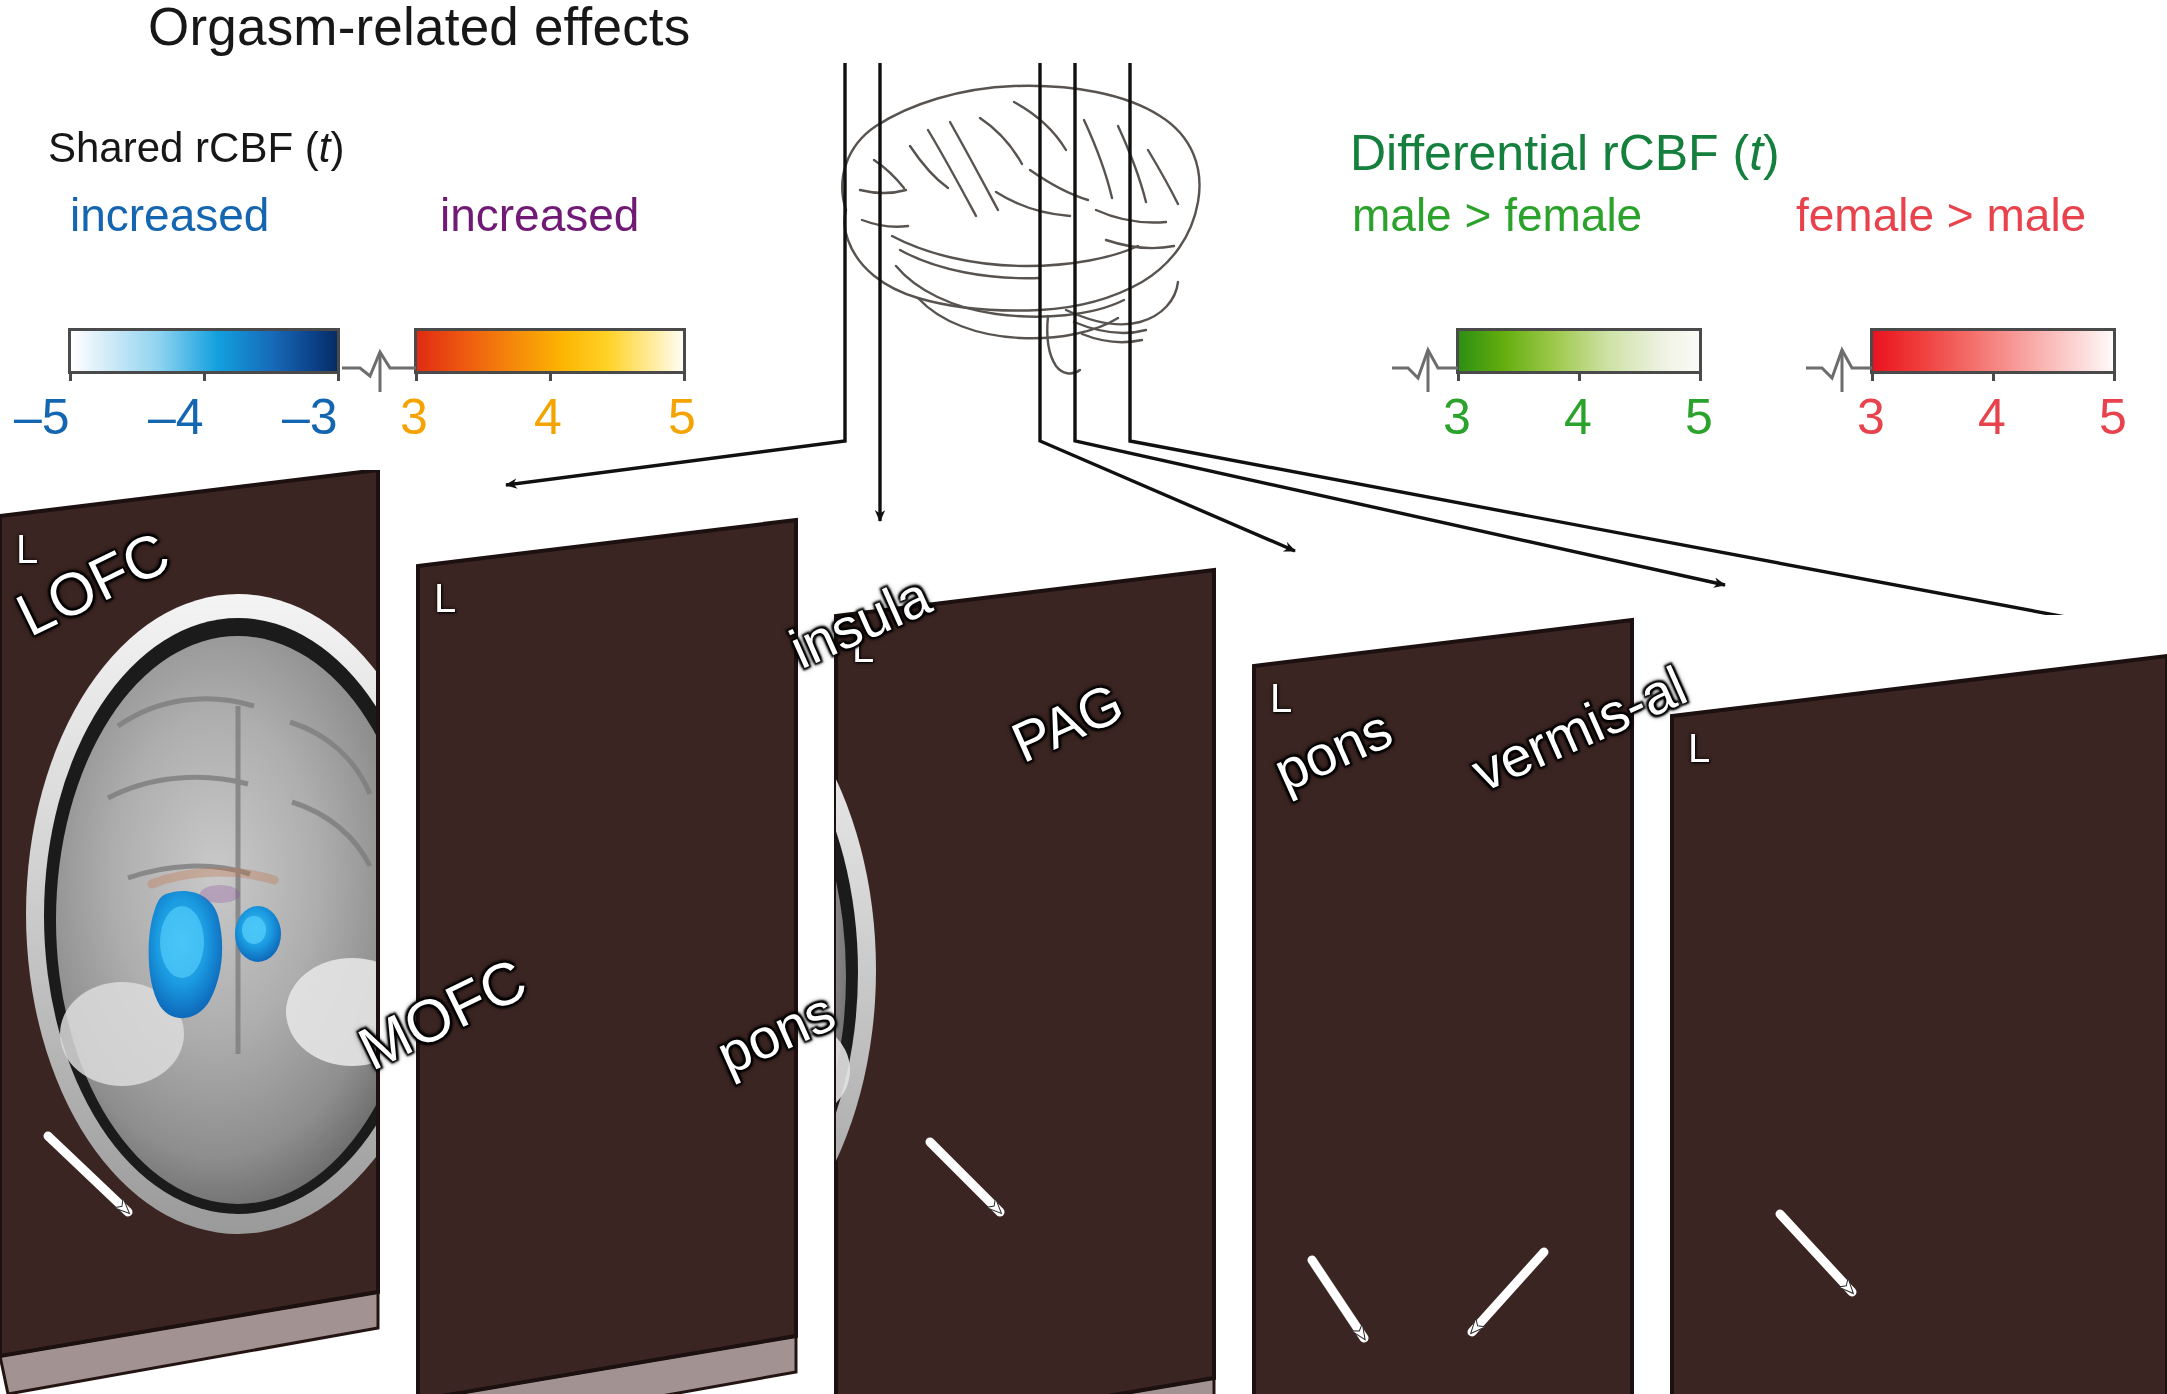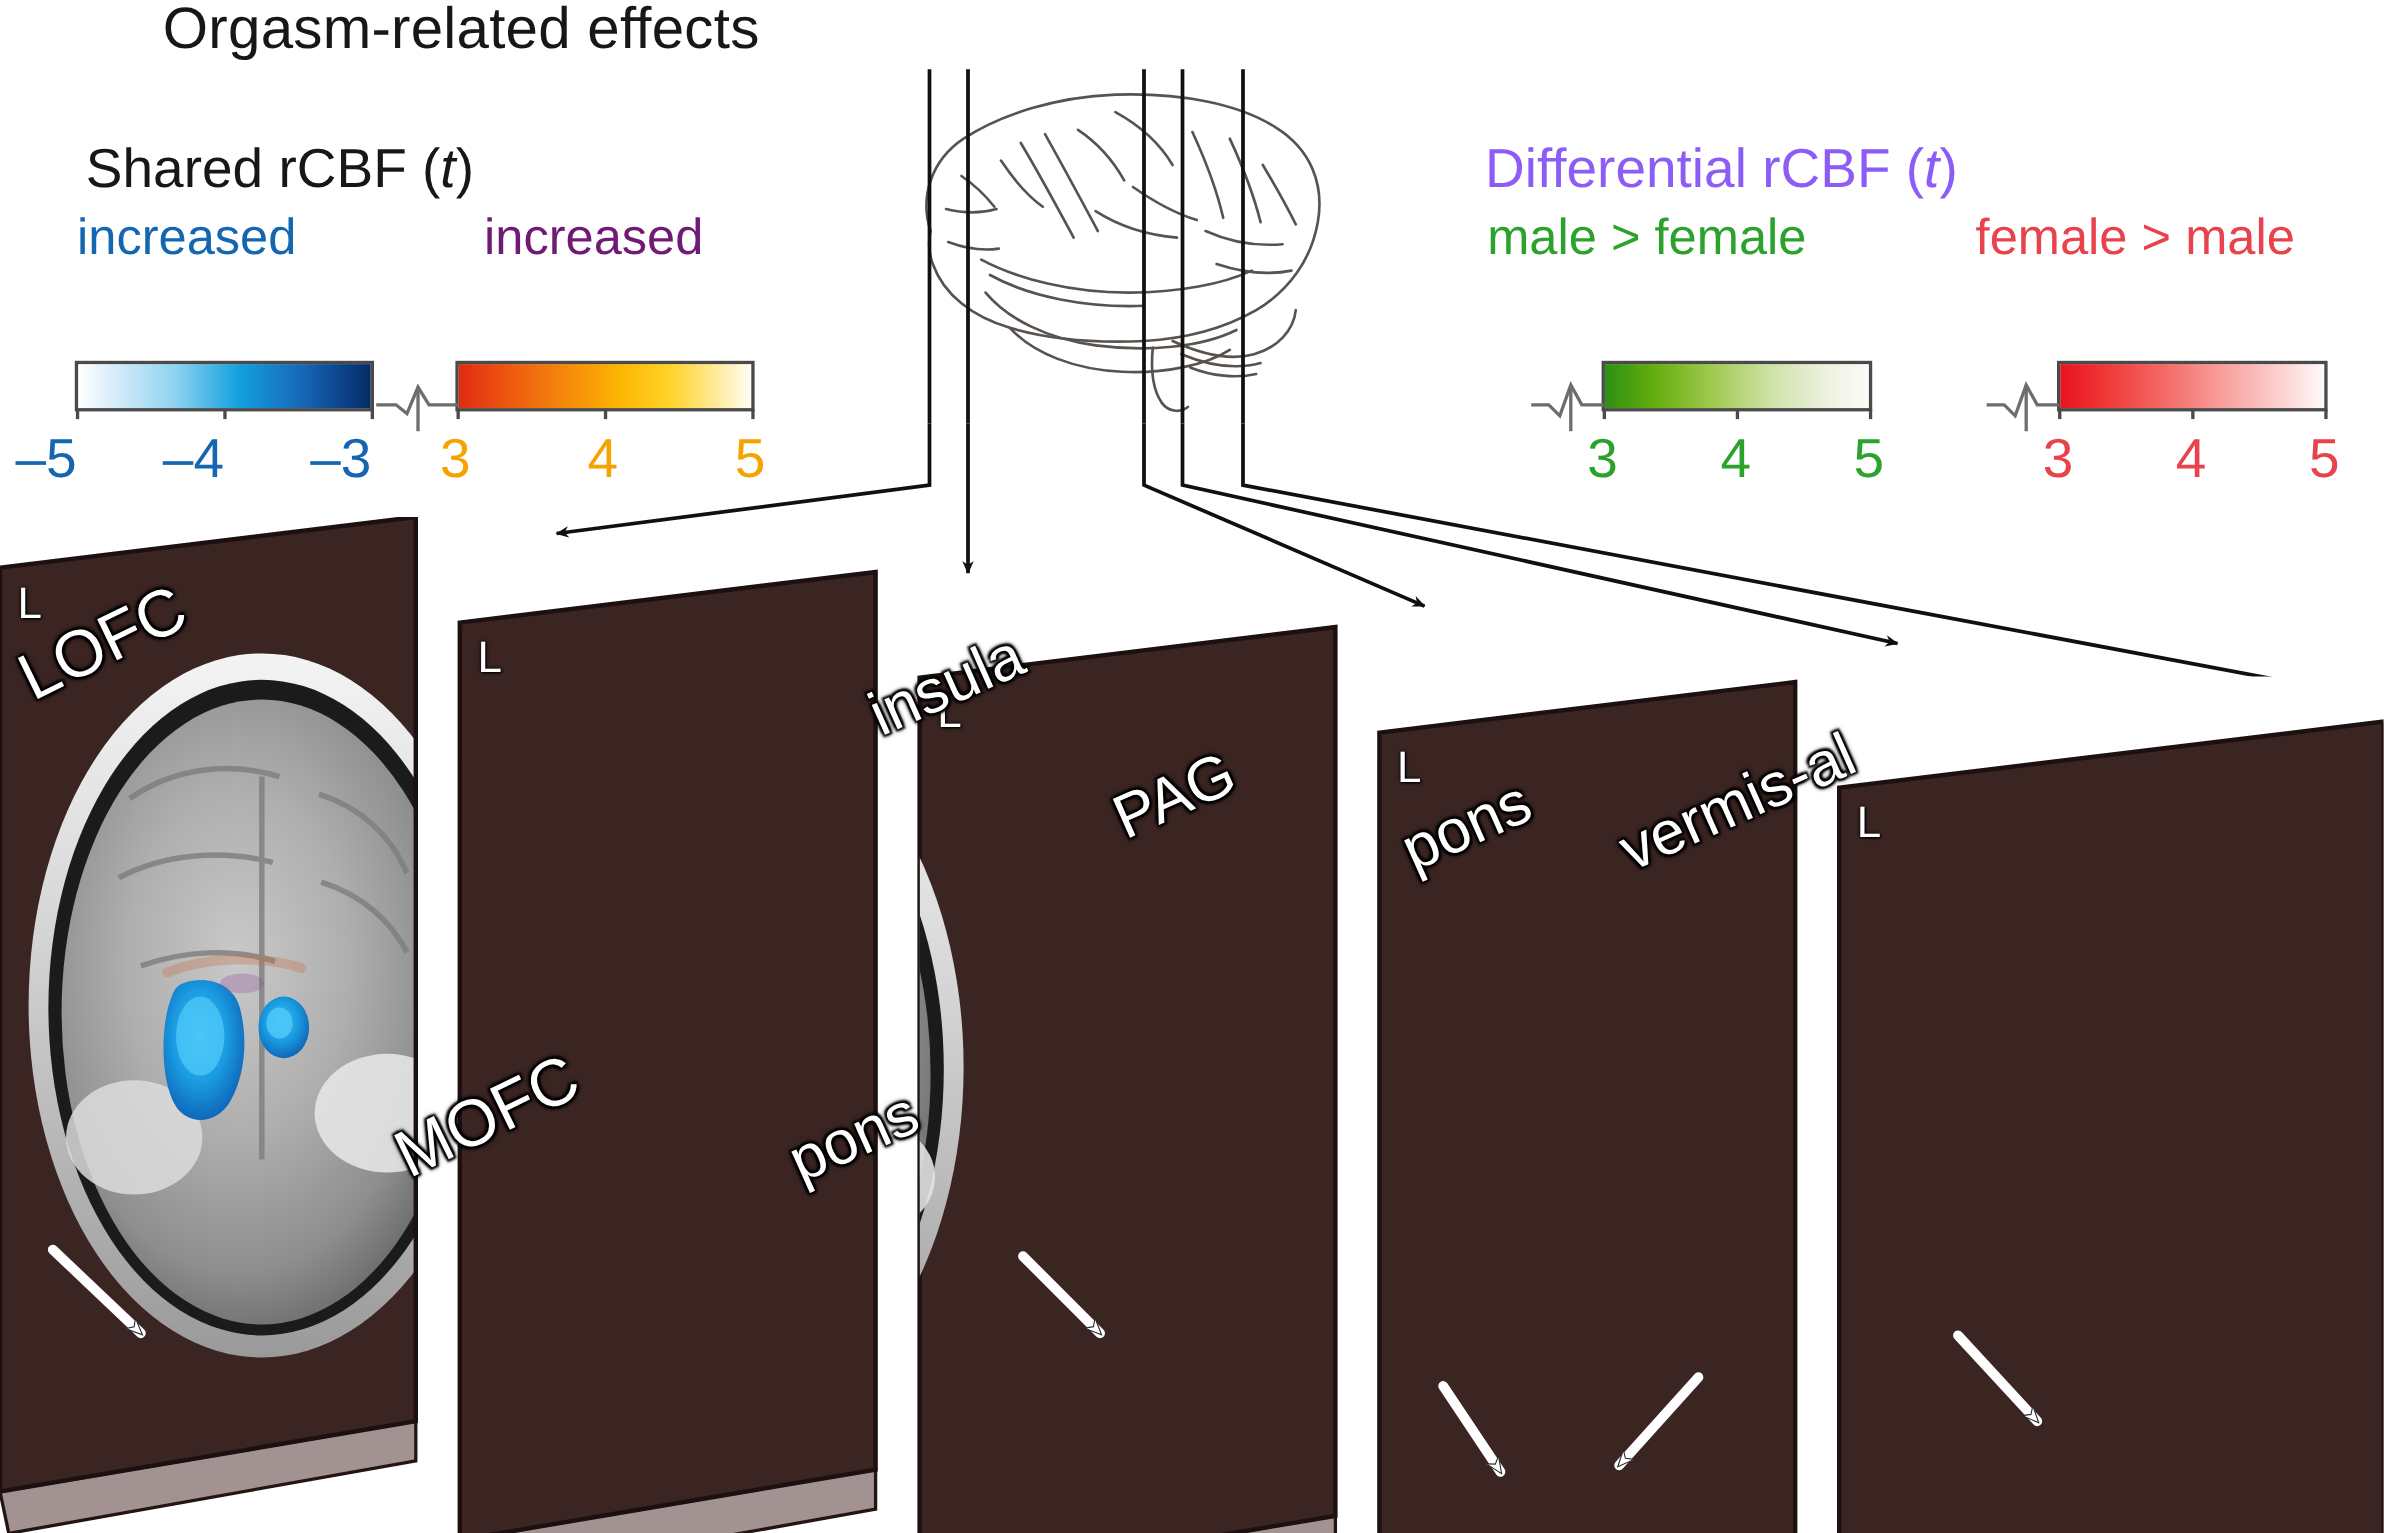--- a/index.html
+++ b/index.html
@@ -3,22 +3,22 @@
 <meta charset="utf-8">
 <style>
   html,body{margin:0;padding:0;background:#ffffff;}
   body{width:2167px;height:1394px;position:relative;overflow:hidden;
        font-family:"Liberation Sans","DejaVu Sans",sans-serif;}
 
   .abs{position:absolute;}
 
   
   #fig-title{left:148px;top:-4px;font-size:53px;color:#171717;letter-spacing:.2px;white-space:nowrap;}
-  #shared-title{left:48px;top:124px;font-size:50px;color:#171717;white-space:nowrap;margin-left:30px;}
-  #diff-title{left:1350px;top:124px;font-size:50px;color:#8b5cf6;white-space:nowrap;}
+  #shared-title{left:48px;top:124px;font-size:42px;color:#171717;white-space:nowrap;}
+  #diff-title{left:1350px;top:124px;font-size:50px;color:#15803d;white-space:nowrap;}
   .ital{font-style:italic;}
 
   #shared-dec-label{left:70px;top:188px;font-size:46px;color:#1566b0;white-space:nowrap;}
   #shared-inc-label{left:440px;top:188px;font-size:46px;color:#701a75;white-space:nowrap;}
   #diff-mf-label{left:1352px;top:188px;font-size:46px;color:#2ba22b;white-space:nowrap;}
   #diff-fm-label{left:1796px;top:188px;font-size:46px;color:#e8434c;white-space:nowrap;}
 
   
   .cbar{height:46px;border:3px solid #4a4a4a;box-sizing:border-box;}
   #cbar-dec{left:68px;top:328px;width:272px;

